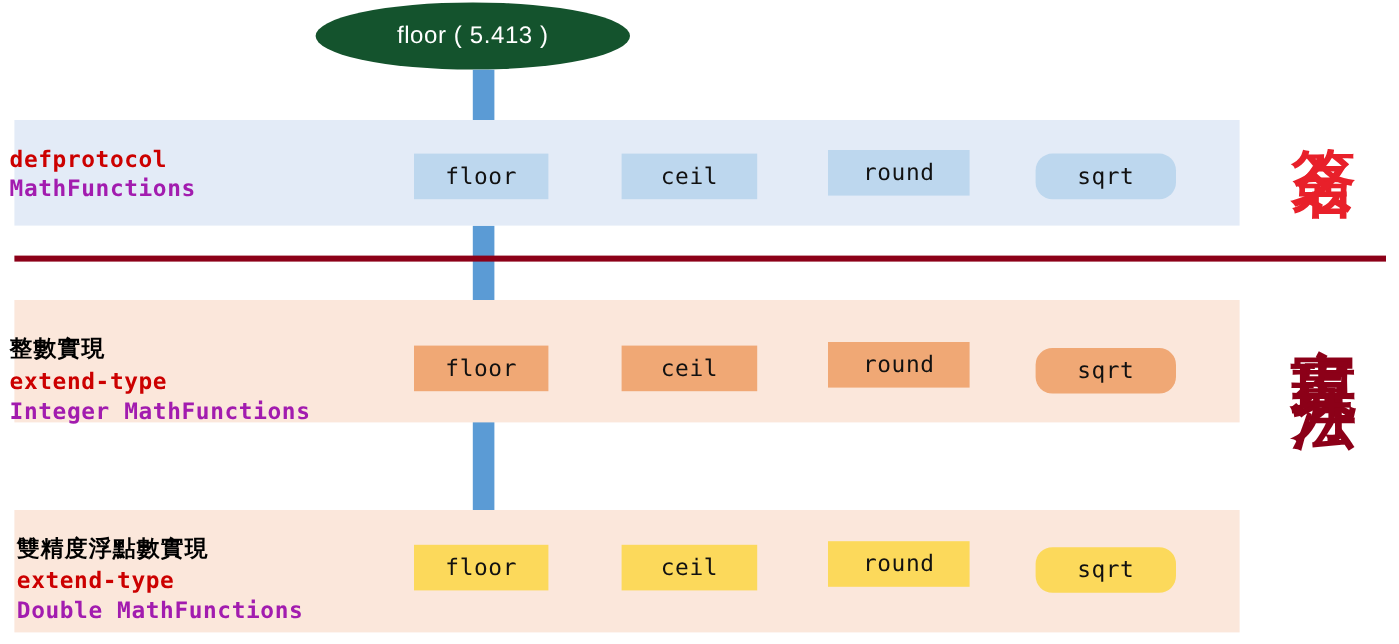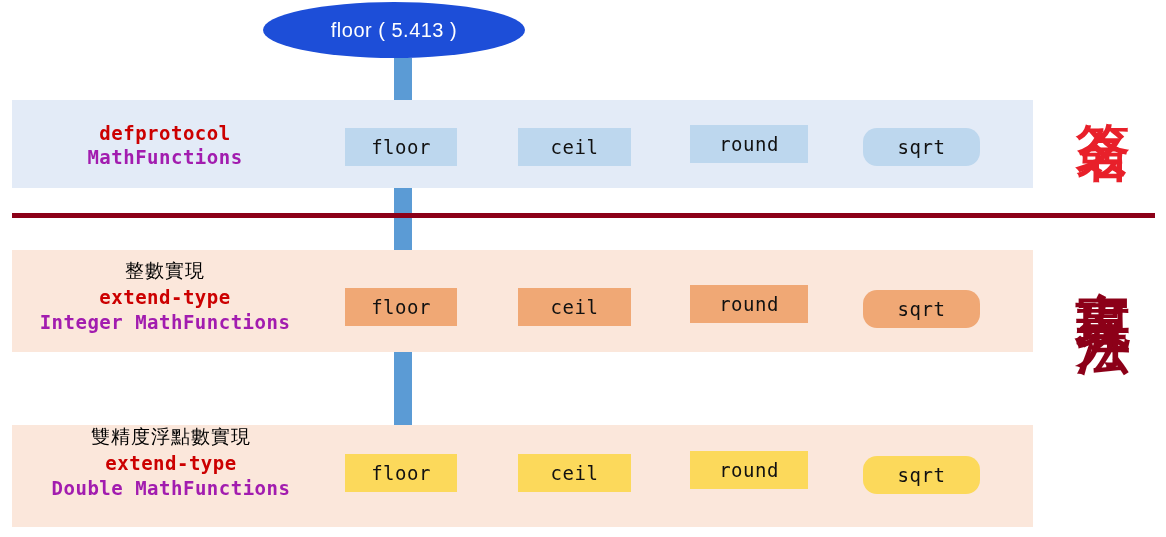--- a/index.html
+++ b/index.html
@@ -21,21 +21,21 @@
     height: 537px;
   }
 
   
   .call-ellipse {
     position: absolute;
     left: 263px;
     top: 2px;
     width: 262px;
     height: 56px;
-    background: #1d4ed8;
+    background: #14532d;
     border-radius: 50%;
     display: flex;
     align-items: center;
     justify-content: center;
   }
   .call-ellipse .call-text {
     color: #ffffff;
     font-family: "Liberation Sans", sans-serif;
     font-size: 20px;
     letter-spacing: 0.5px;
@@ -53,37 +53,37 @@
     left: 12px;
     width: 1021px;
   }
   .band-sig   { top: 100px;  height: 88px;  background: #E3EBF7; }
   .band-int   { top: 250px;  height: 102px; background: #FBE7DB; }
   .band-dbl   { top: 425px;  height: 102px; background: #FBE7DB; }
 
   
   .band-label {
     position: absolute;
-    left: 0px;
+    left: 8px;
     width: 330px;
-    text-align: center;
     line-height: 1.28;
   }
   .label-sig { top: 121px; }
   .label-int { top: 258px; }
   .label-dbl { top: 424px; padding-left: 6px; }
 
   .label-zh {
     display: block;
     color: #000000;
     font-family: "DejaVu Sans", sans-serif;
     font-size: 19px;
-    font-weight: normal;
+    font-weight: bold;
     letter-spacing: 1px;
     margin-bottom: 3px;
+    margin-top: 21px;
   }
   .label-kw {
     display: block;
     color: #CC0000;
     font-family: "DejaVu Sans Mono", monospace;
     font-size: 19px;
     font-weight: bold;
     letter-spacing: 0.5px;
   }
   .label-type {

